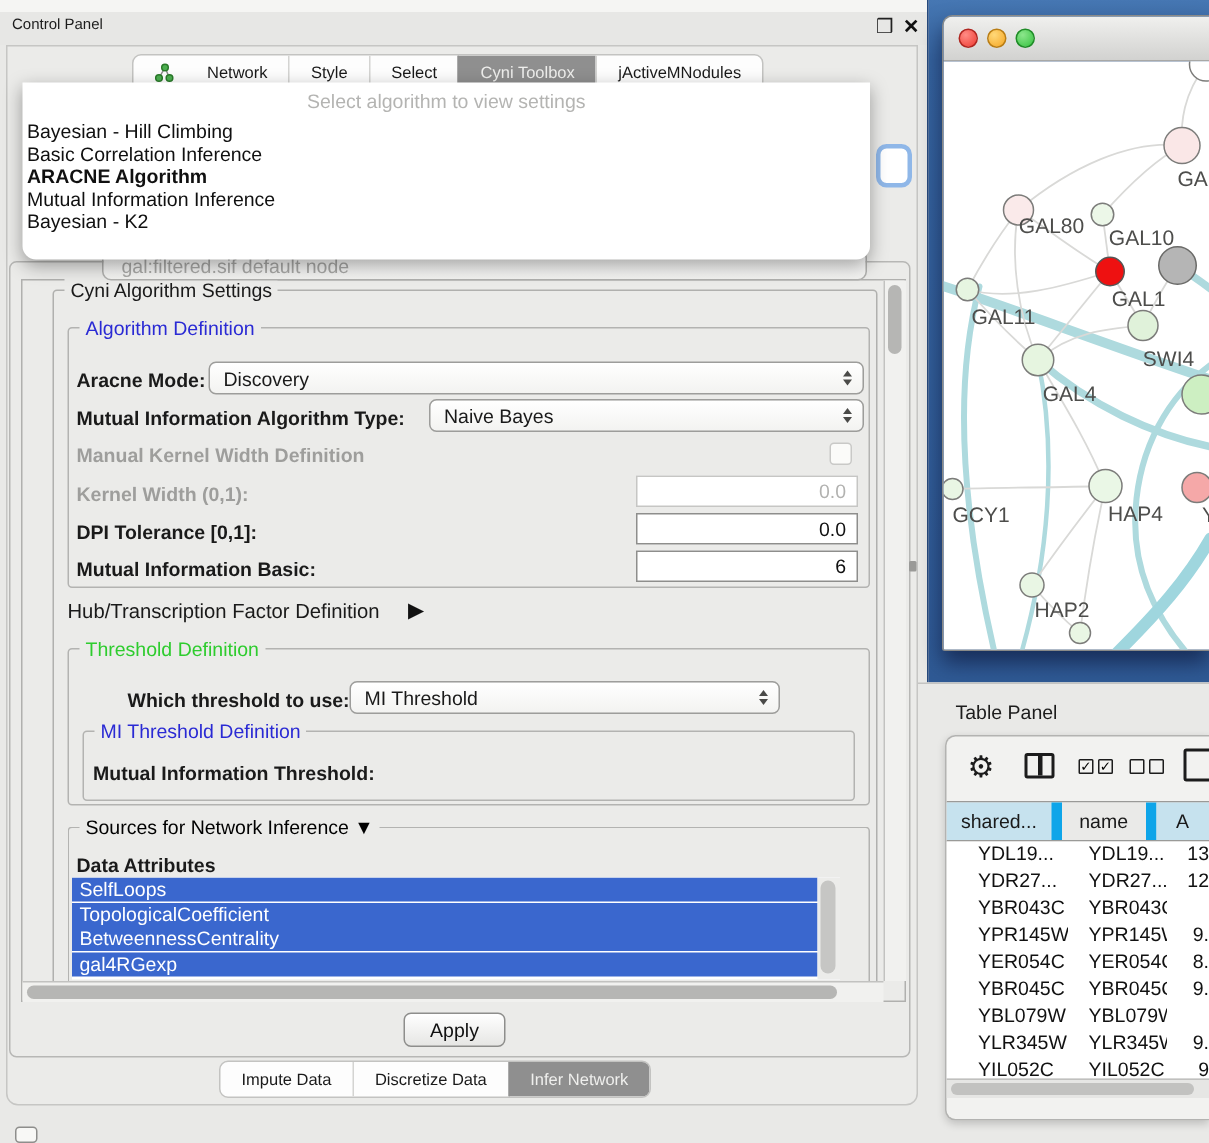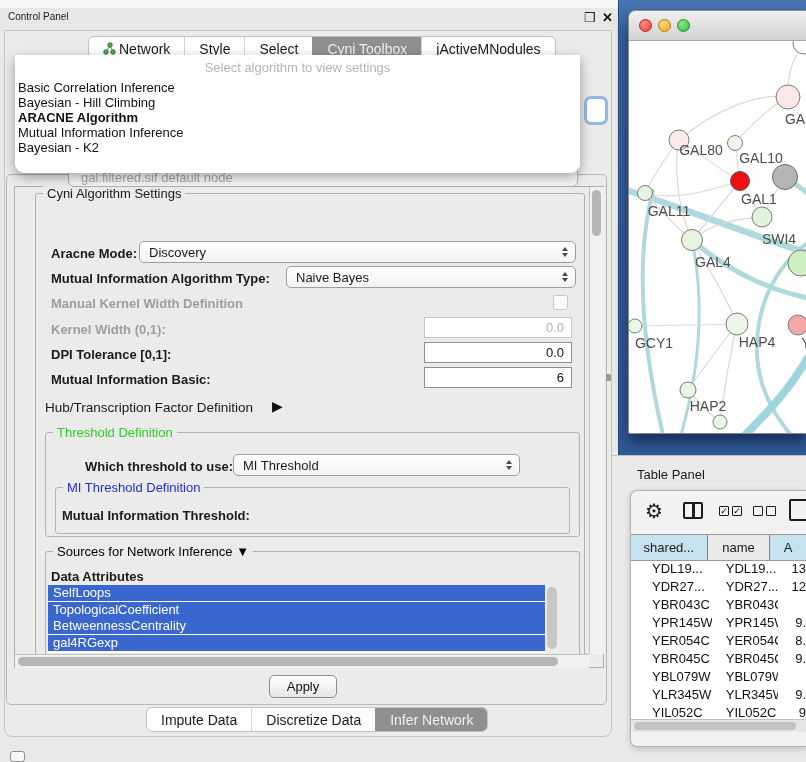--- a/index.html
+++ b/index.html
@@ -11,32 +11,32 @@
   .grp{position:absolute;border:1px solid #b3b3b1;border-radius:3px;}
   .gtitle{position:absolute;top:-8px;left:7px;background:#ebebe9;padding:0 4px;font-size:13px;white-space:nowrap;}
   .combo{position:absolute;background:linear-gradient(#ffffff,#f3f3f1);border:1px solid #9d9d9b;border-radius:5px;font-size:13px;color:#1a1a1a;display:flex;align-items:center;padding:0 24px 0 9px;box-sizing:border-box;}
   .spin{position:absolute;right:7px;top:50%;transform:translateY(-50%);display:flex;flex-direction:column;gap:2px;}
   .spin i{display:block;width:0;height:0;border-left:3.5px solid transparent;border-right:3.5px solid transparent;}
   .spin .up{border-bottom:4px solid #4a4a48;}
   .spin .dn{border-top:4px solid #4a4a48;}
   .input{position:absolute;background:#fff;border:1px solid #8e8e8c;font-size:13px;color:#111;display:flex;align-items:center;justify-content:flex-end;padding:0 7px;box-sizing:border-box;}
   .input.disabled{border-color:#c6c6c4;color:#b2b2b0;}
   .tabstrip{position:absolute;display:flex;background:#fdfdfd;border:1px solid #c3c3c1;border-radius:6px;overflow:hidden;height:23px;}
-  .tab{display:flex;align-items:center;gap:3px;padding:0 14px;font-size:14px;color:#1a1a1a;border-left:1px solid #d4d4d2;white-space:nowrap;}
+  .tab{display:flex;align-items:center;gap:22px;padding:0 14px;font-size:11px;color:#1a1a1a;border-left:1px solid #d4d4d2;white-space:nowrap;}
   .tab:first-child{border-left:none;}
   .tab.selected{background:#8f8f8f;color:#efefed;border-left-color:#8f8f8f;}
   .popup{position:absolute;left:15px;top:55px;width:565px;height:118px;background:#ffffff;border-radius:0 0 9px 9px;box-shadow:0 4px 12px rgba(0,0,0,0.35);z-index:30;}
   .popup .ph{height:25px;line-height:25px;text-align:center;font-size:13px;color:#b4b4b2;}
   .popup .item{height:15px;line-height:15px;font-size:13px;color:#101010;padding-left:3px;white-space:nowrap;}
   .popup .item.bold{font-weight:bold;}
   .listitem{position:absolute;left:48px;width:497px;height:16px;background:#3a67ce;color:#fff;font-size:13px;line-height:16px;padding-left:5px;box-sizing:border-box;white-space:nowrap;overflow:hidden;}
   .sbv{position:absolute;background:#f1f1ef;}
   .sbthumb{position:absolute;background:#b6b6b4;border-radius:6px;}
   .tl{width:13px;height:13px;border-radius:50%;box-sizing:border-box;}
-  .hcell{display:flex;align-items:center;justify-content:center;font-size:13px;color:#1a1a1a;border-right:1px solid #0ea5e9;box-sizing:border-box;height:100%;white-space:nowrap;overflow:hidden;}
+  .hcell{display:flex;align-items:center;justify-content:center;font-size:13px;color:#1a1a1a;border-right:7px solid #0ea5e9;box-sizing:border-box;height:100%;white-space:nowrap;overflow:hidden;}
   .trow{position:absolute;left:0;width:100%;height:18px;display:flex;font-size:13px;color:#111;}
   .tcell{white-space:nowrap;overflow:hidden;box-sizing:border-box;margin-left:12px;}
   svg text{font-family:"Liberation Sans",sans-serif;}
 </style>
 </head>
 <body>
 
 <div id="root">
 
   <div class="abs" style="left:0;top:0;width:618px;height:8px;background:#f5f5f3;"></div>
@@ -75,39 +75,42 @@
   </div>
 
   <div class="abs" style="left:584px;top:96px;width:24px;height:29px;background:#fff;border:3px solid #8fb7e8;border-radius:7px;box-sizing:border-box;z-index:2;"></div>
 
   <div class="abs" style="left:68px;top:166px;width:510px;height:21px;background:linear-gradient(#ffffff,#f2f2f0);border:1px solid #b0b0ae;border-radius:6px;box-sizing:border-box;z-index:1;">
     <span style="position:absolute;left:12px;top:3px;font-size:13px;color:#a9a9a7;white-space:nowrap;">gal:filtered.sif default node</span>
   </div>
 
   <div class="popup">
     <div class="ph">Select algorithm to view settings</div>
+    <div class="item">Bayesian - Hill Climbing</div>
     <div class="item">Basic Correlation Inference</div>
-    <div class="item">Bayesian - Hill Climbing</div>
     <div class="item bold">ARACNE Algorithm</div>
     <div class="item">Mutual Information Inference</div>
     <div class="item">Bayesian - K2</div>
   </div>
 
   <div class="abs" style="left:6px;top:174px;width:601px;height:531px;background:#ebebe9;border:1px solid #b7b7b5;border-radius:5px;box-sizing:border-box;"></div>
 
   <div class="abs" style="left:14px;top:186px;width:590px;height:482px;border:1px solid #b0b0ae;box-sizing:border-box;"></div>
 
   <div class="sbv" style="left:589px;top:187px;width:14px;height:467px;border-left:1px solid #c2c2c0;">
     <div class="sbthumb" style="left:2px;top:3px;width:9px;height:46px;"></div>
   </div>
 
   <div class="grp" style="left:35px;top:193px;width:548px;height:462px;border-color:#b0b0ae;">
     <span class="gtitle" style="color:#1a1a1a;">Cyni Algorithm Settings</span>
   </div>
 
+  <div class="grp" style="left:45px;top:218px;width:533px;height:172px;">
+    <span class="gtitle" style="color:#2a2ad4;">Algorithm Definition</span>
+  </div>
 
   <span class="lbl" style="left:51px;top:246px;">Aracne Mode:</span>
   <div class="combo" style="left:139px;top:241px;width:437px;height:22px;">
     <span>Discovery</span>
     <span class="spin">
         <i class="up"></i>
         <i class="dn"></i>
       </span>
   </div>
 

